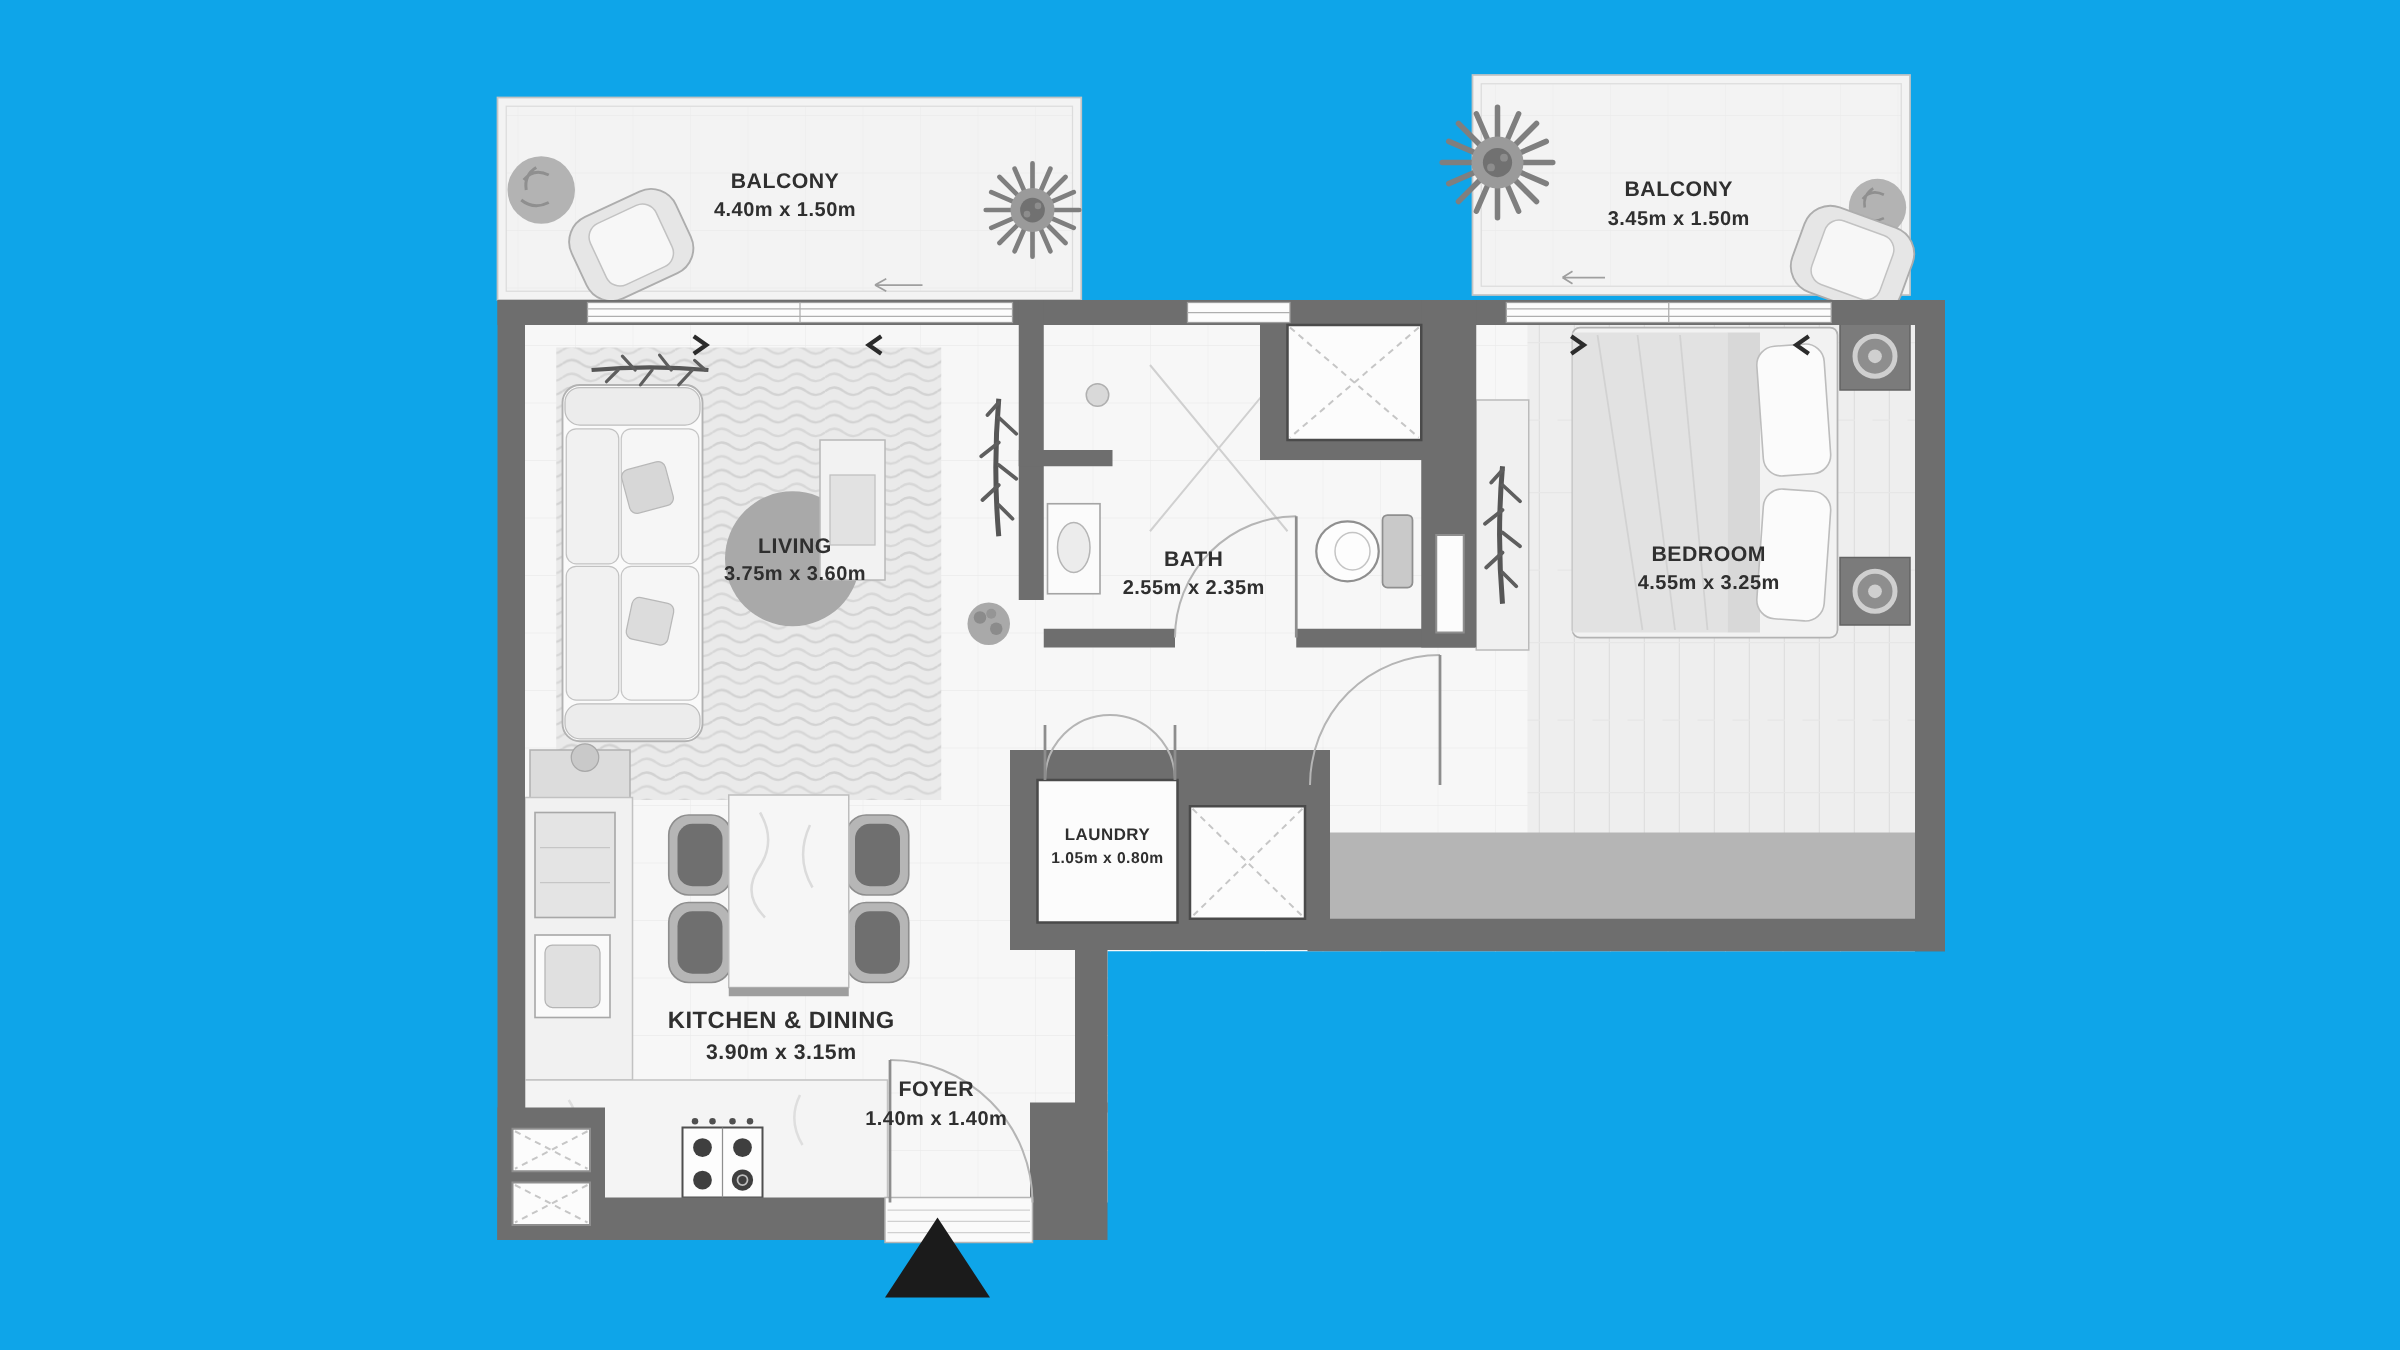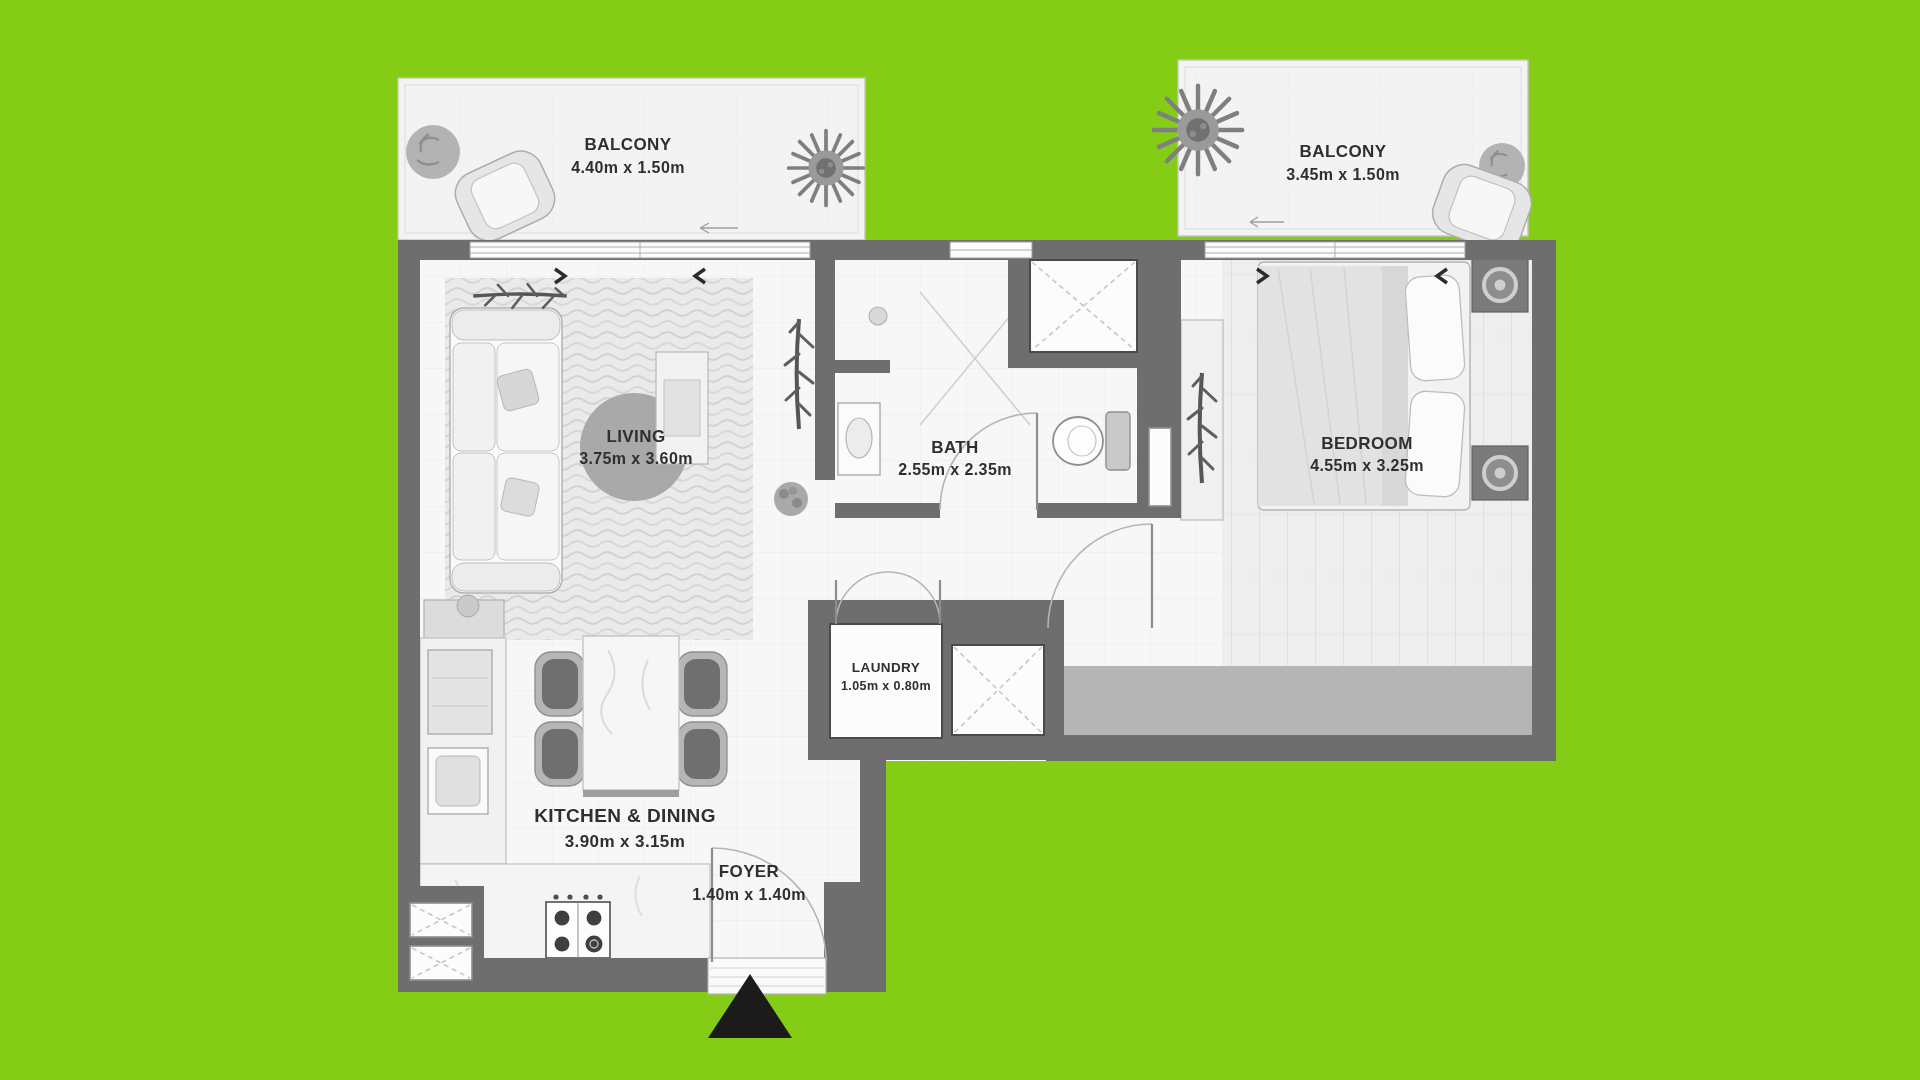--- a/index.html
+++ b/index.html
@@ -1,16 +1,16 @@
 <!DOCTYPE html>
 <html><head>
 <meta charset="utf-8">
 <style>
   html,body{margin:0;padding:0;background:#ffffff;}
-  .stage{position:relative;width:1920px;height:1080px;background:#84cc16;overflow:hidden;}
+  .stage{position:relative;width:1920px;height:1080px;background:#0ea5e9;overflow:hidden;}
   svg{display:block;}
   text.lbl{font-family:"Liberation Sans",sans-serif;font-weight:bold;fill:#2f2f2f;text-anchor:middle;letter-spacing:.4px;}
   .t19{font-size:19px}.t17{font-size:17px}.t16{font-size:16px}.t13{font-size:13.5px}.t12{font-size:12.5px}
   .arc{stroke:#b5b5b5;stroke-width:1.6;fill:none;}
   .leaf{stroke:#8d8d8d;stroke-width:2.2;}
   .xline{stroke:#c6c6c6;stroke-width:1.6;stroke-dasharray:5 4;}
   .fixture{fill:#fcfcfc;stroke:#8e8e8e;stroke-width:1.6;}
 </style>
 </head>
 <body>

